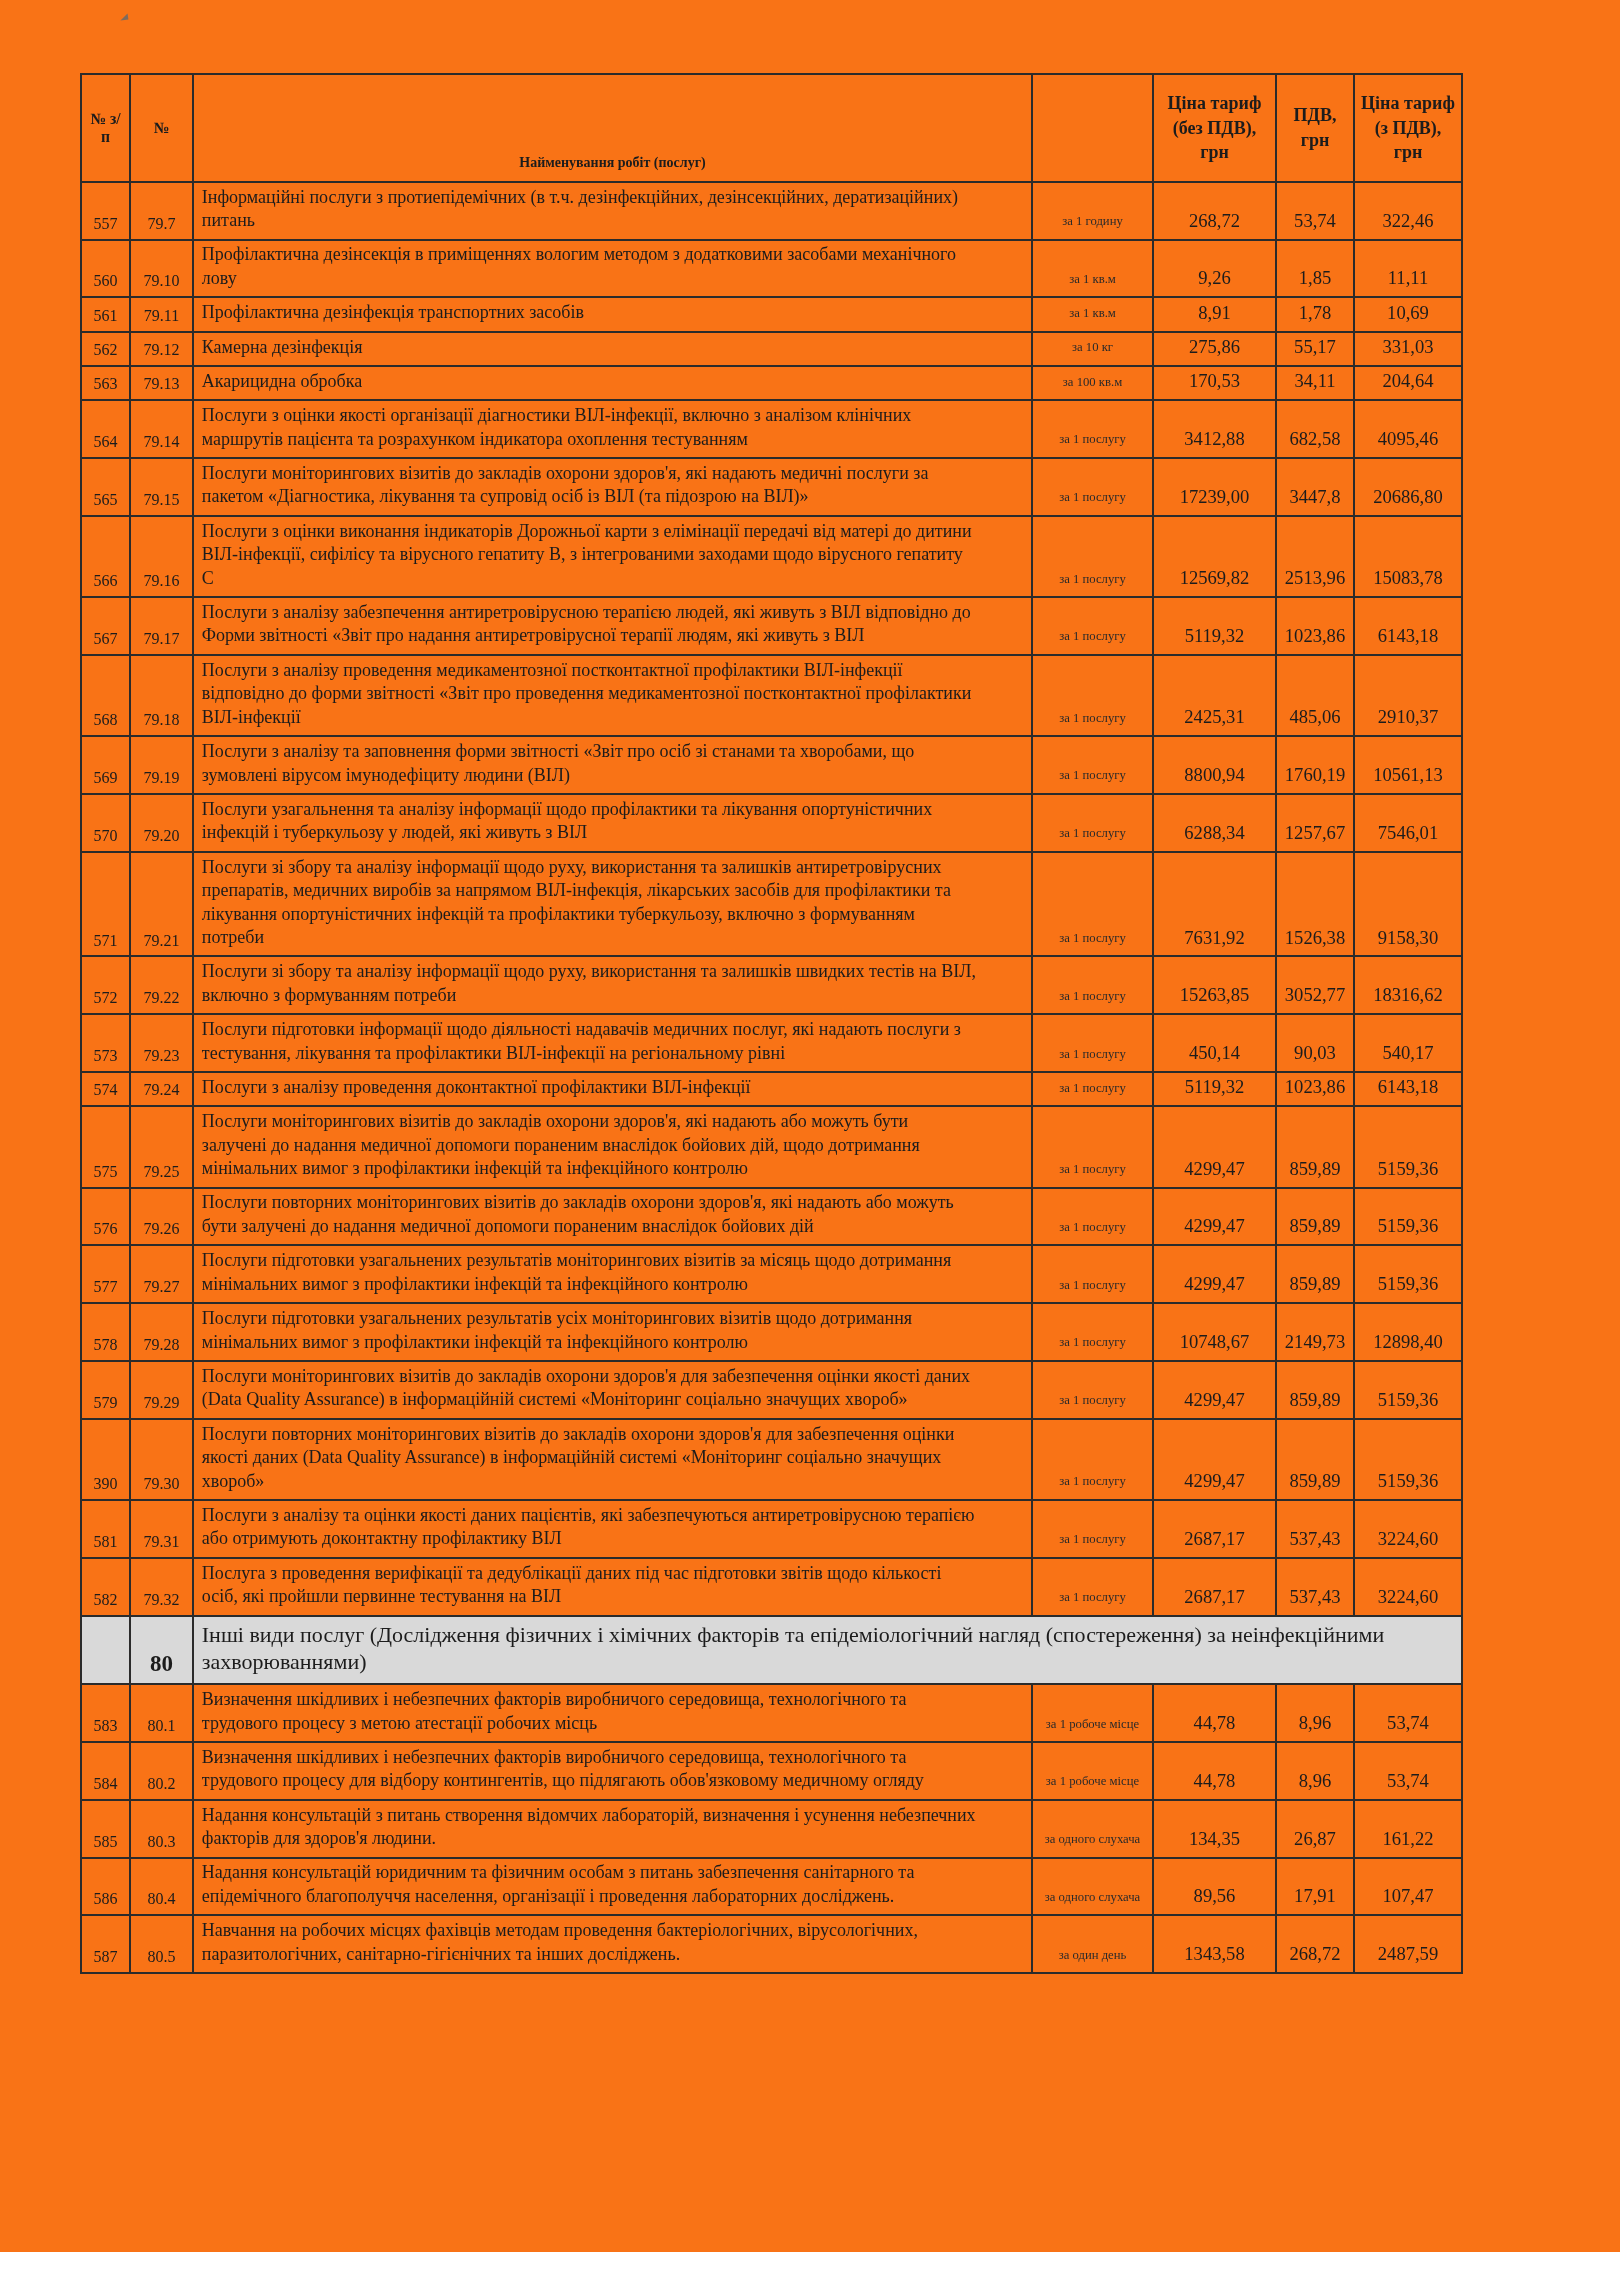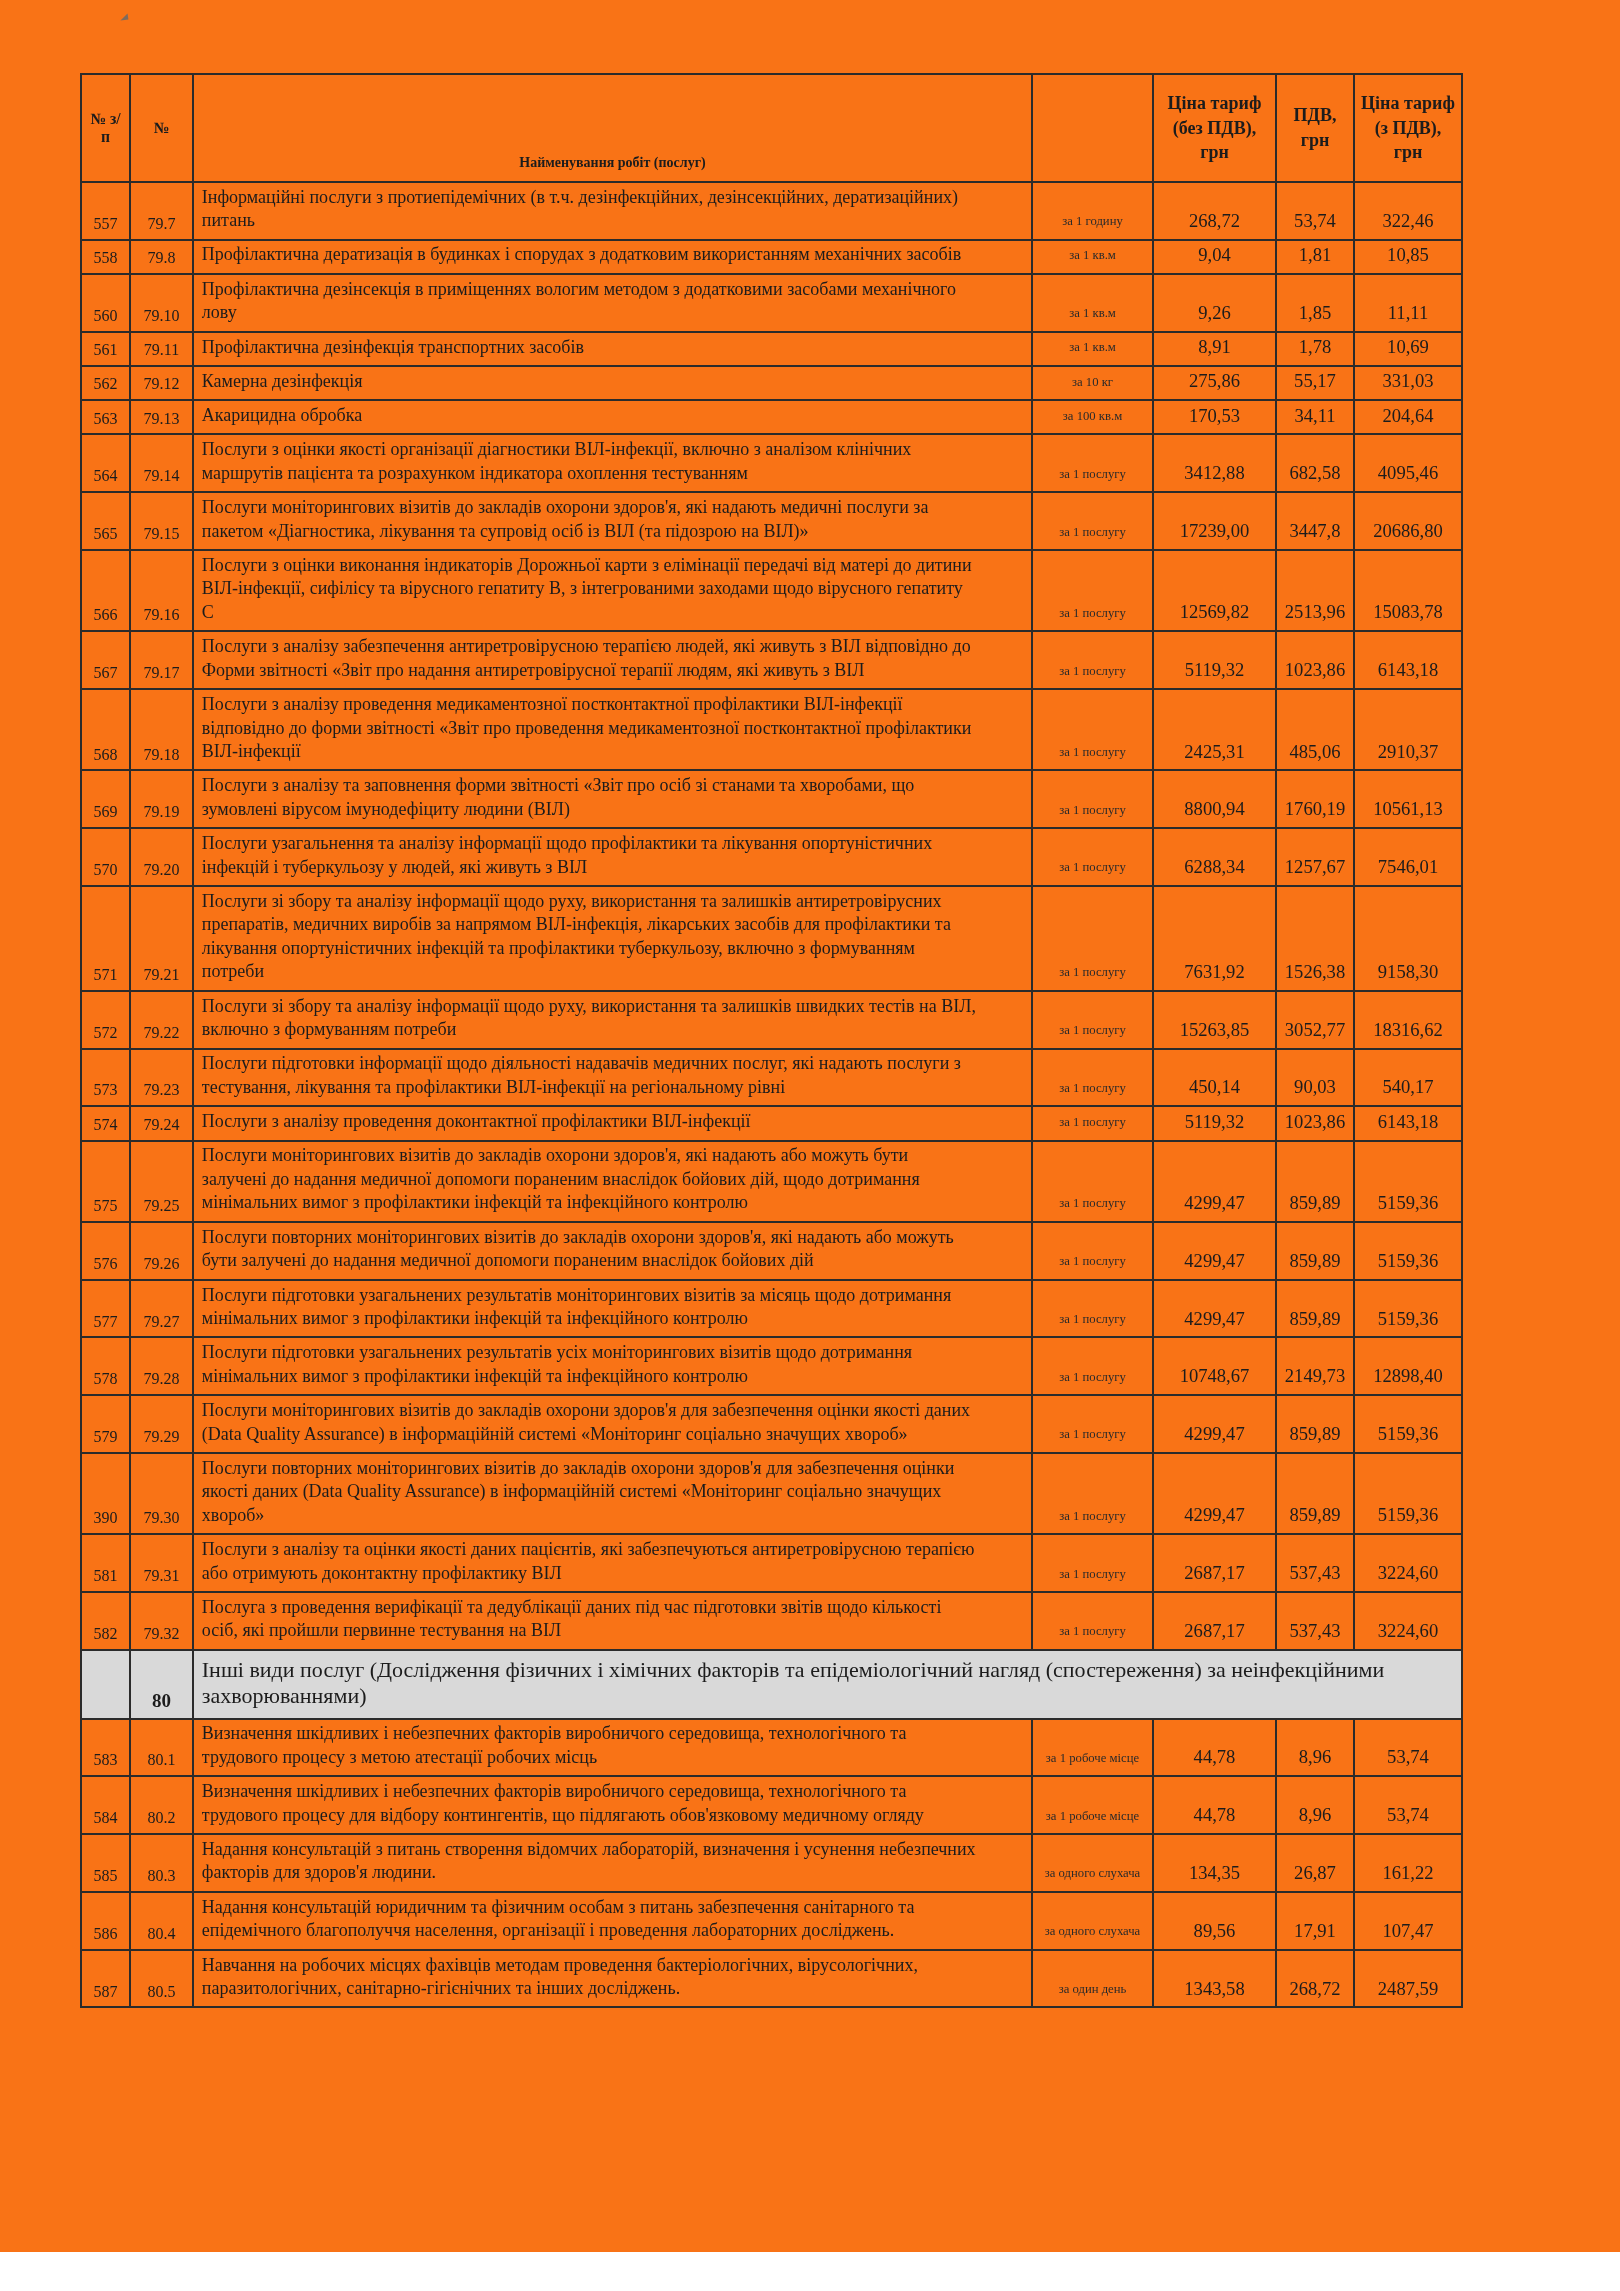--- a/index.html
+++ b/index.html
@@ -87,21 +87,21 @@
     text-align: center;
     font-size: 18.6px;
     padding: 2px 3.9px 6.9px;
   }
   tr.section td {
     background: #d9d9d9;
     vertical-align: bottom;
   }
   tr.section td.c-code {
     font-weight: bold;
-    font-size: 19px;
+    font-size: 23px;
     text-align: center;
   }
   tr.section td.section-name {
     font-weight: normal;
     font-size: 22px;
     line-height: 26.5px;
     padding: 5.9px 9.8px 7.8px 7.8px;
     margin-left: 10px;
   }
 </style>
@@ -136,29 +136,20 @@
         <tr>
           <td class="c-num">557</td>
           <td class="c-code">79.7</td>
           <td class="c-name">Інформаційні послуги з протиепідемічних (в т.ч. дезінфекційних, дезінсекційних, дератизаційних) питань</td>
           <td class="c-unit">за 1 годину</td>
           <td class="c-price">268,72</td>
           <td class="c-price">53,74</td>
           <td class="c-price">322,46</td>
         </tr>
         <tr>
-          <td class="c-num">558</td>
-          <td class="c-code">79.8</td>
-          <td class="c-name">Профілактична дератизація в будинках і спорудах з додатковим використанням механічних засобів</td>
-          <td class="c-unit">за 1 кв.м</td>
-          <td class="c-price">9,04</td>
-          <td class="c-price">1,81</td>
-          <td class="c-price">10,85</td>
-        </tr>
-        <tr>
           <td class="c-num">560</td>
           <td class="c-code">79.10</td>
           <td class="c-name">Профілактична дезінсекція в приміщеннях вологим методом з додатковими засобами механічного лову</td>
           <td class="c-unit">за 1 кв.м</td>
           <td class="c-price">9,26</td>
           <td class="c-price">1,85</td>
           <td class="c-price">11,11</td>
         </tr>
         <tr>
           <td class="c-num">561</td>

